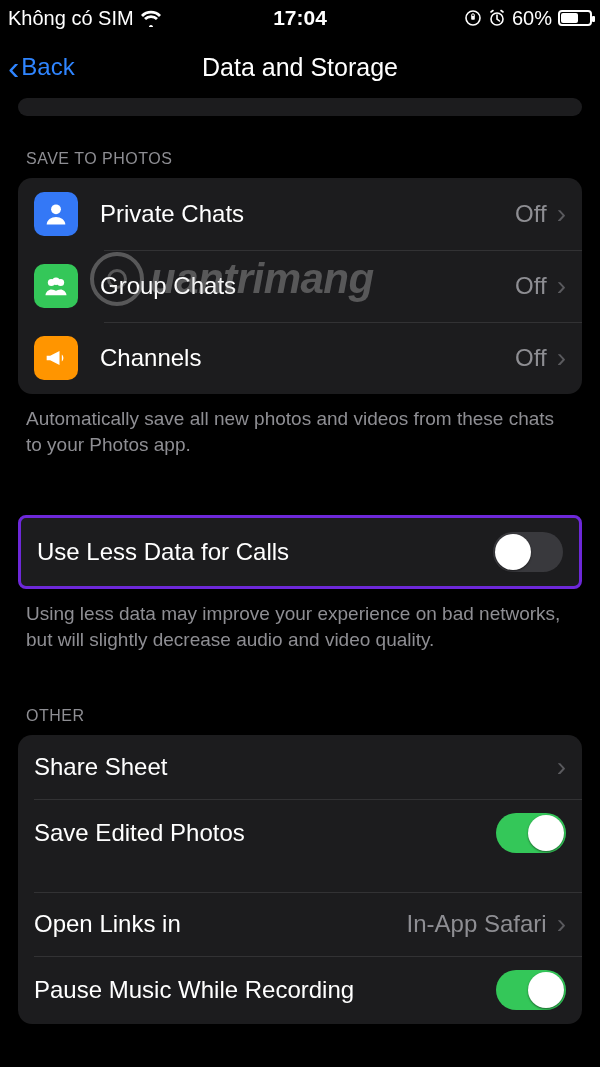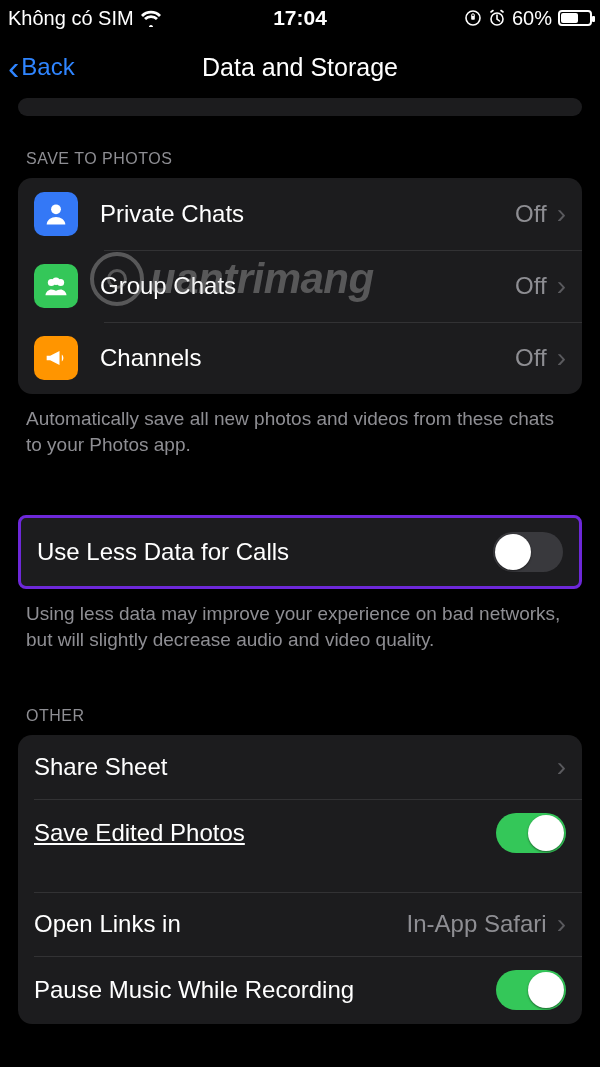--- a/index.html
+++ b/index.html
@@ -301,21 +301,21 @@
   <div class="footer-text">Using less data may improve your experience on bad networks, but will slightly decrease audio and video quality.</div>
 
   <div class="section-header" style="padding-top:54px;">OTHER</div>
   <div class="group">
 
     <div class="row no-icon" style="min-height:64px;">
       <span class="label">Share Sheet</span>
       <span class="chevron">›</span>
     </div>
 
-    <div class="row no-icon" style="min-height:64px;text-decoration:underline;">
+    <div class="row no-icon" style="min-height:64px;">
       <span class="label">Save Edited Photos</span>
       <span class="switch on">
           <span class="knob"></span>
         </span>
     </div>
 
     <div class="row no-icon" style="min-height:64px;margin-top:25px;">
       <span class="label">Open Links in</span>
       <span class="value">In-App Safari</span>
       <span class="chevron">›</span>

